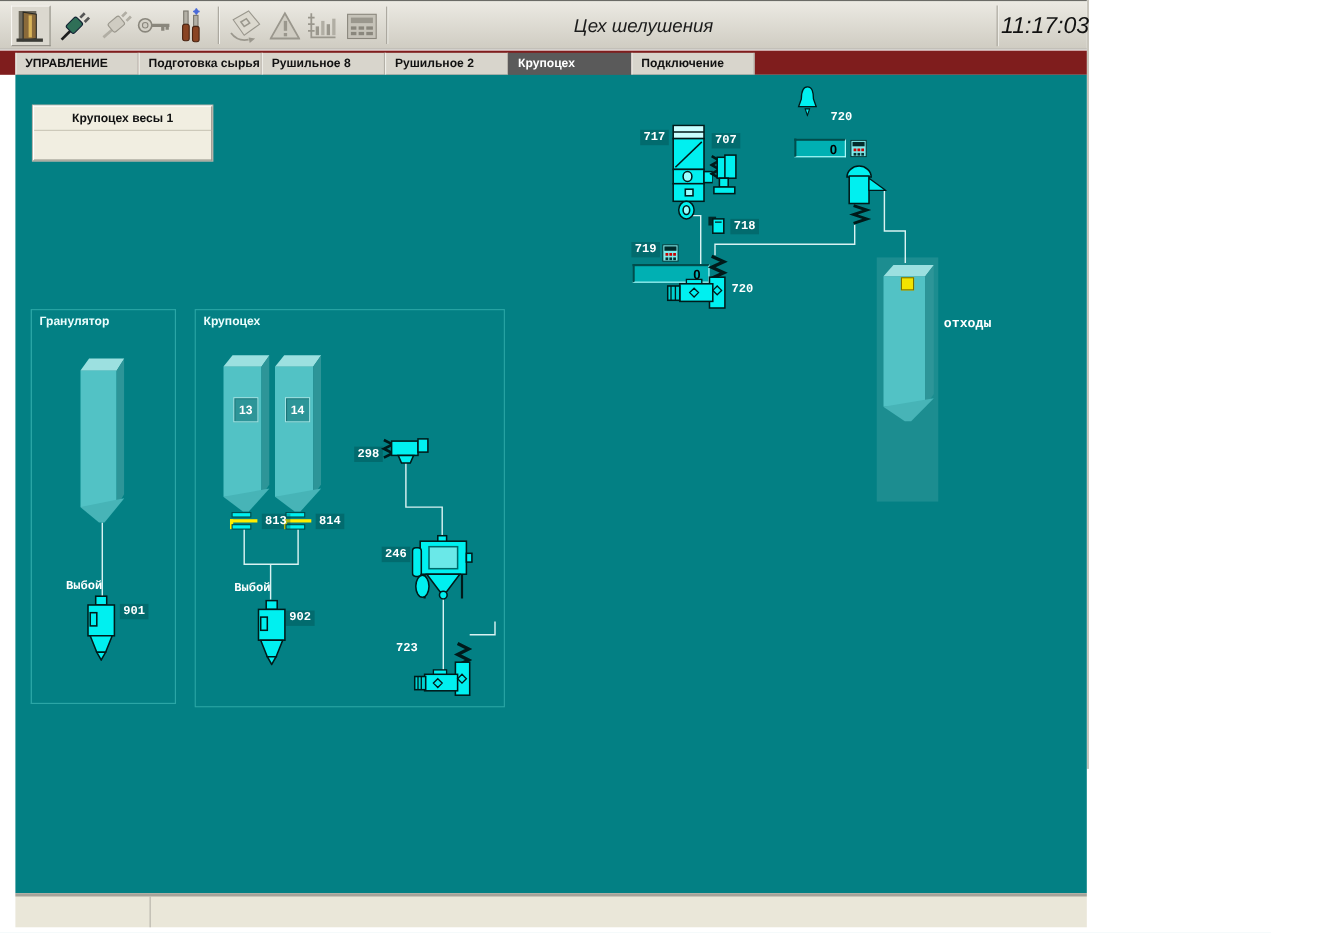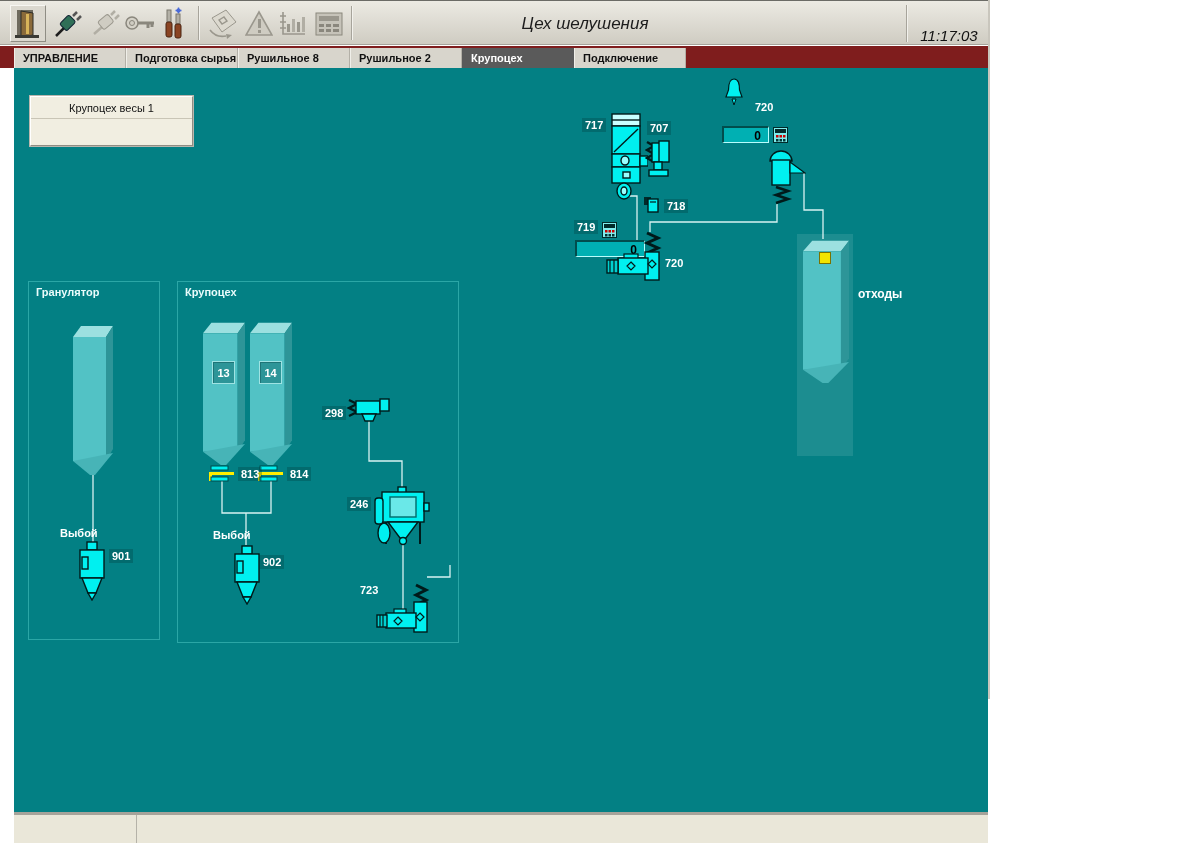--- a/index.html
+++ b/index.html
@@ -15,44 +15,44 @@
   .tbtn { position:absolute; top:4px; width:36px; height:37px; display:flex; align-items:center;
           justify-content:center; background:transparent; border:1px solid transparent; }
   .tbtn.pressed { border-color:#f7f6f2 #8f8d84 #8f8d84 #f7f6f2; background:#dbd8cf; }
   .tsep { position:absolute; top:5px; width:2px; height:34px;
           border-left:1px solid #a7a49b; border-right:1px solid #f2f1ec; }
   .apptitle { position:absolute; left:430px; top:0; width:310px; height:45px; line-height:45px;
               text-align:center; font-style:italic; font-size:17px; color:#1c1c1c; }
   .clocksep { position:absolute; left:906px; top:4px; width:2px; height:37px;
               border-left:1px solid #a7a49b; border-right:1px solid #f2f1ec; }
   .clock { position:absolute; left:910px; top:0; width:78px; height:45px; line-height:45px;
-           text-align:center; font-style:italic; font-size:15px; color:#111;margin-top:12px; }
+           text-align:center; font-style:italic; font-size:21px; color:#111; }
 
   
   .tabbar { position:absolute; left:0; top:46px; width:100%; height:22px; background:#7f1d1d; }
   .tab { position:absolute; top:2px; height:20px; width:112px; line-height:20px; padding-left:8px;
          font-size:11px; font-weight:bold; color:#111; background:#d8d5cc;
          border-left:1px solid #f0efe9; border-right:1px solid #b3b0a7; cursor:default;
          white-space:nowrap; overflow:hidden; }
   .tab.active { background:#5a5a5a; color:#fff; border-color:#5a5a5a; }
 
   
   .canvas { position:absolute; left:14px; top:68px; width:974px; height:744px; background:#038084; }
   .abs { position:absolute; }
 
   .lbl { position:absolute; color:#ffffff; font-size:11px; font-weight:bold;
-         background:rgba(0,60,60,.30); padding:1px 3px; white-space:nowrap; }
+         background:rgba(0,60,60,.30); padding:1px 3px; white-space:nowrap;font-family:Liberation Mono, monospace; }
   .lbl.plain { background:transparent; }
 
   
   .panel { position:absolute; width:163px; height:50px; background:#f1eee1;
            border:1px solid; border-color:#ffffff #8f8d84 #8f8d84 #ffffff;
            box-shadow:0 0 0 1px #b9b6ad; }
   .panel .ptitle { height:22px; line-height:22px; text-align:center; font-size:11px;
-                   font-weight:normal; color:#111; border-bottom:1px solid #c9c5b6; }
+                   font-weight:bold; color:#111; border-bottom:1px solid #c9c5b6; }
   .panel .pbody { height:26px; }
 
   
   .group { position:absolute; border:1px solid #2ba6a6;padding-left:43px; }
   .group .gtitle { position:absolute; left:7px; top:4px; color:#eafcfc; font-size:11px;
                    font-weight:bold; }
 
   
   .plate { position:absolute; width:23px; height:23px; background:#2d9598;
            border:1px solid #9fe3e3; box-shadow:inset 1px 1px 0 #1d7477;

